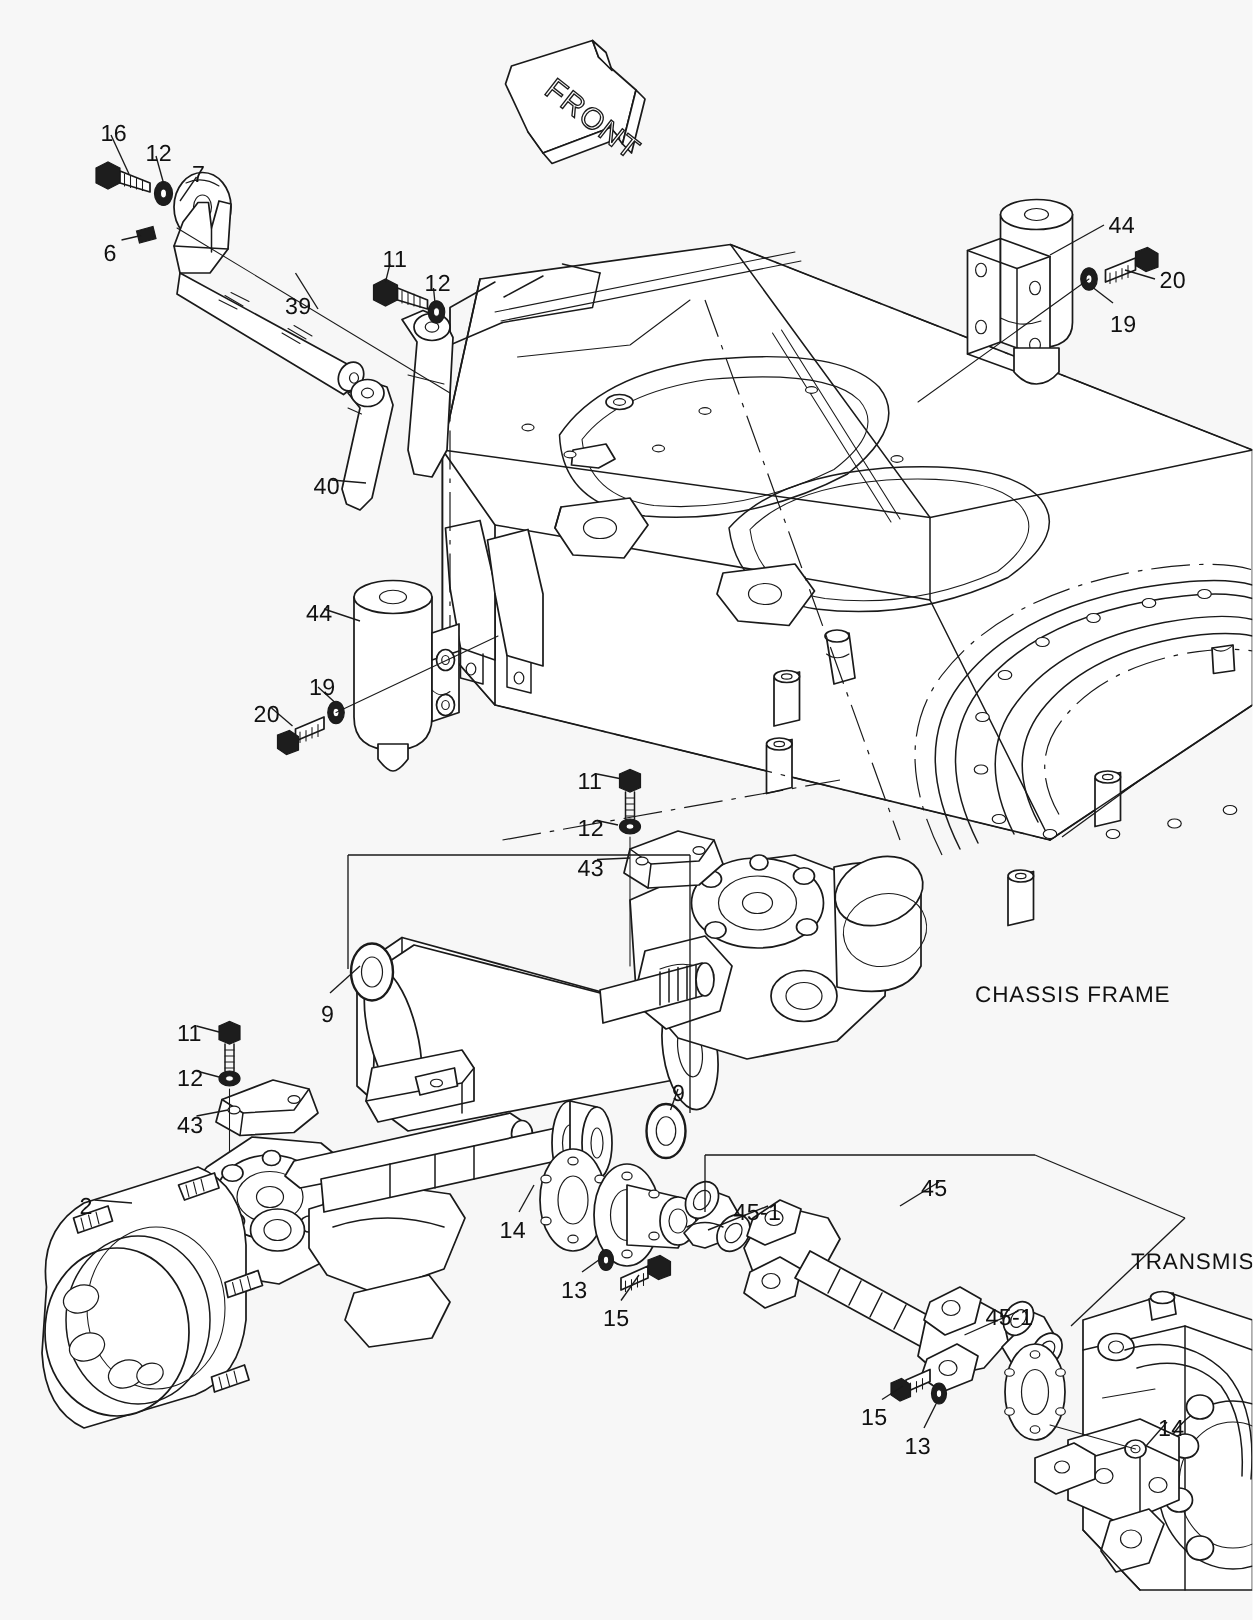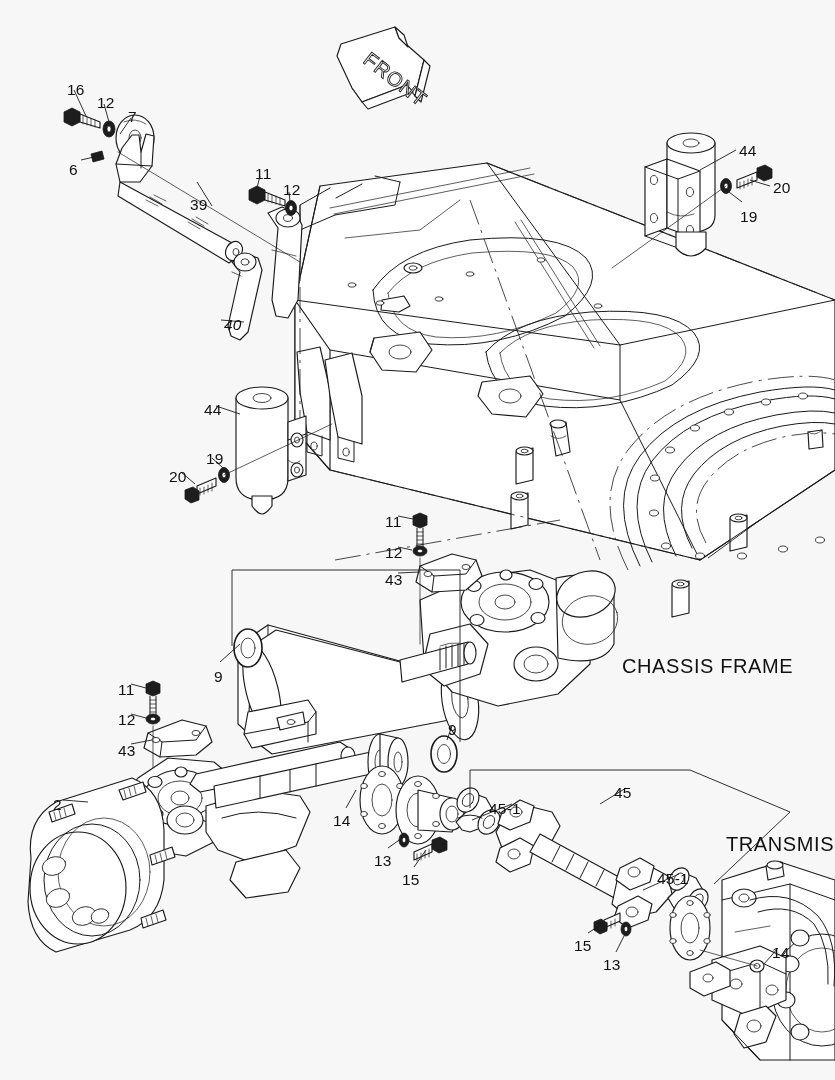--- a/index.html
+++ b/index.html
@@ -13,21 +13,21 @@
   }
   #art{position:absolute;left:0;top:0;width:835px;height:1080px;}
   .lbl{
     position:absolute;
     font-family:"Liberation Sans",sans-serif;
     font-size:15px;
     color:#111111;
     white-space:nowrap;
     letter-spacing:0.2px;
   }
-  .lbl.big{font-size:20px;letter-spacing:0.6px;}
+  .lbl.big{font-size:15px;letter-spacing:0.6px;margin-left:28px;}
   .lbl.part{font-size:15.5px;}
 </style>
 </head>
 <body>
 
 <div id="sheet">
 
   <svg id="art" viewBox="0 0 835 1080">
     <defs>
       <style>
@@ -634,21 +634,21 @@
   <div class="lbl big" style="left:622px;top:655px;">CHASSIS FRAME</div>
   <div class="lbl big" style="left:726px;top:833px;">TRANSMISSION</div>
 
   <div class="lbl part" style="left:67px;top:81px;">16</div>
   <div class="lbl part" style="left:97px;top:94px;">12</div>
   <div class="lbl part" style="left:128px;top:108px;">7</div>
   <div class="lbl part" style="left:69px;top:161px;">6</div>
   <div class="lbl part" style="left:190px;top:171px;margin-top:25px;">39</div>
   <div class="lbl part" style="left:255px;top:165px;">11</div>
   <div class="lbl part" style="left:283px;top:181px;">12</div>
-  <div class="lbl part" style="left:224px;top:316px;font-style:italic;">40</div>
+  <div class="lbl part" style="left:209px;top:316px;">40</div>
   <div class="lbl part" style="left:739px;top:142px;">44</div>
   <div class="lbl part" style="left:773px;top:179px;">20</div>
   <div class="lbl part" style="left:740px;top:208px;">19</div>
   <div class="lbl part" style="left:204px;top:401px;">44</div>
   <div class="lbl part" style="left:206px;top:450px;">19</div>
   <div class="lbl part" style="left:169px;top:468px;">20</div>
   <div class="lbl part" style="left:385px;top:513px;">11</div>
   <div class="lbl part" style="left:385px;top:544px;">12</div>
   <div class="lbl part" style="left:385px;top:571px;">43</div>
   <div class="lbl part" style="left:214px;top:668px;">9</div>

